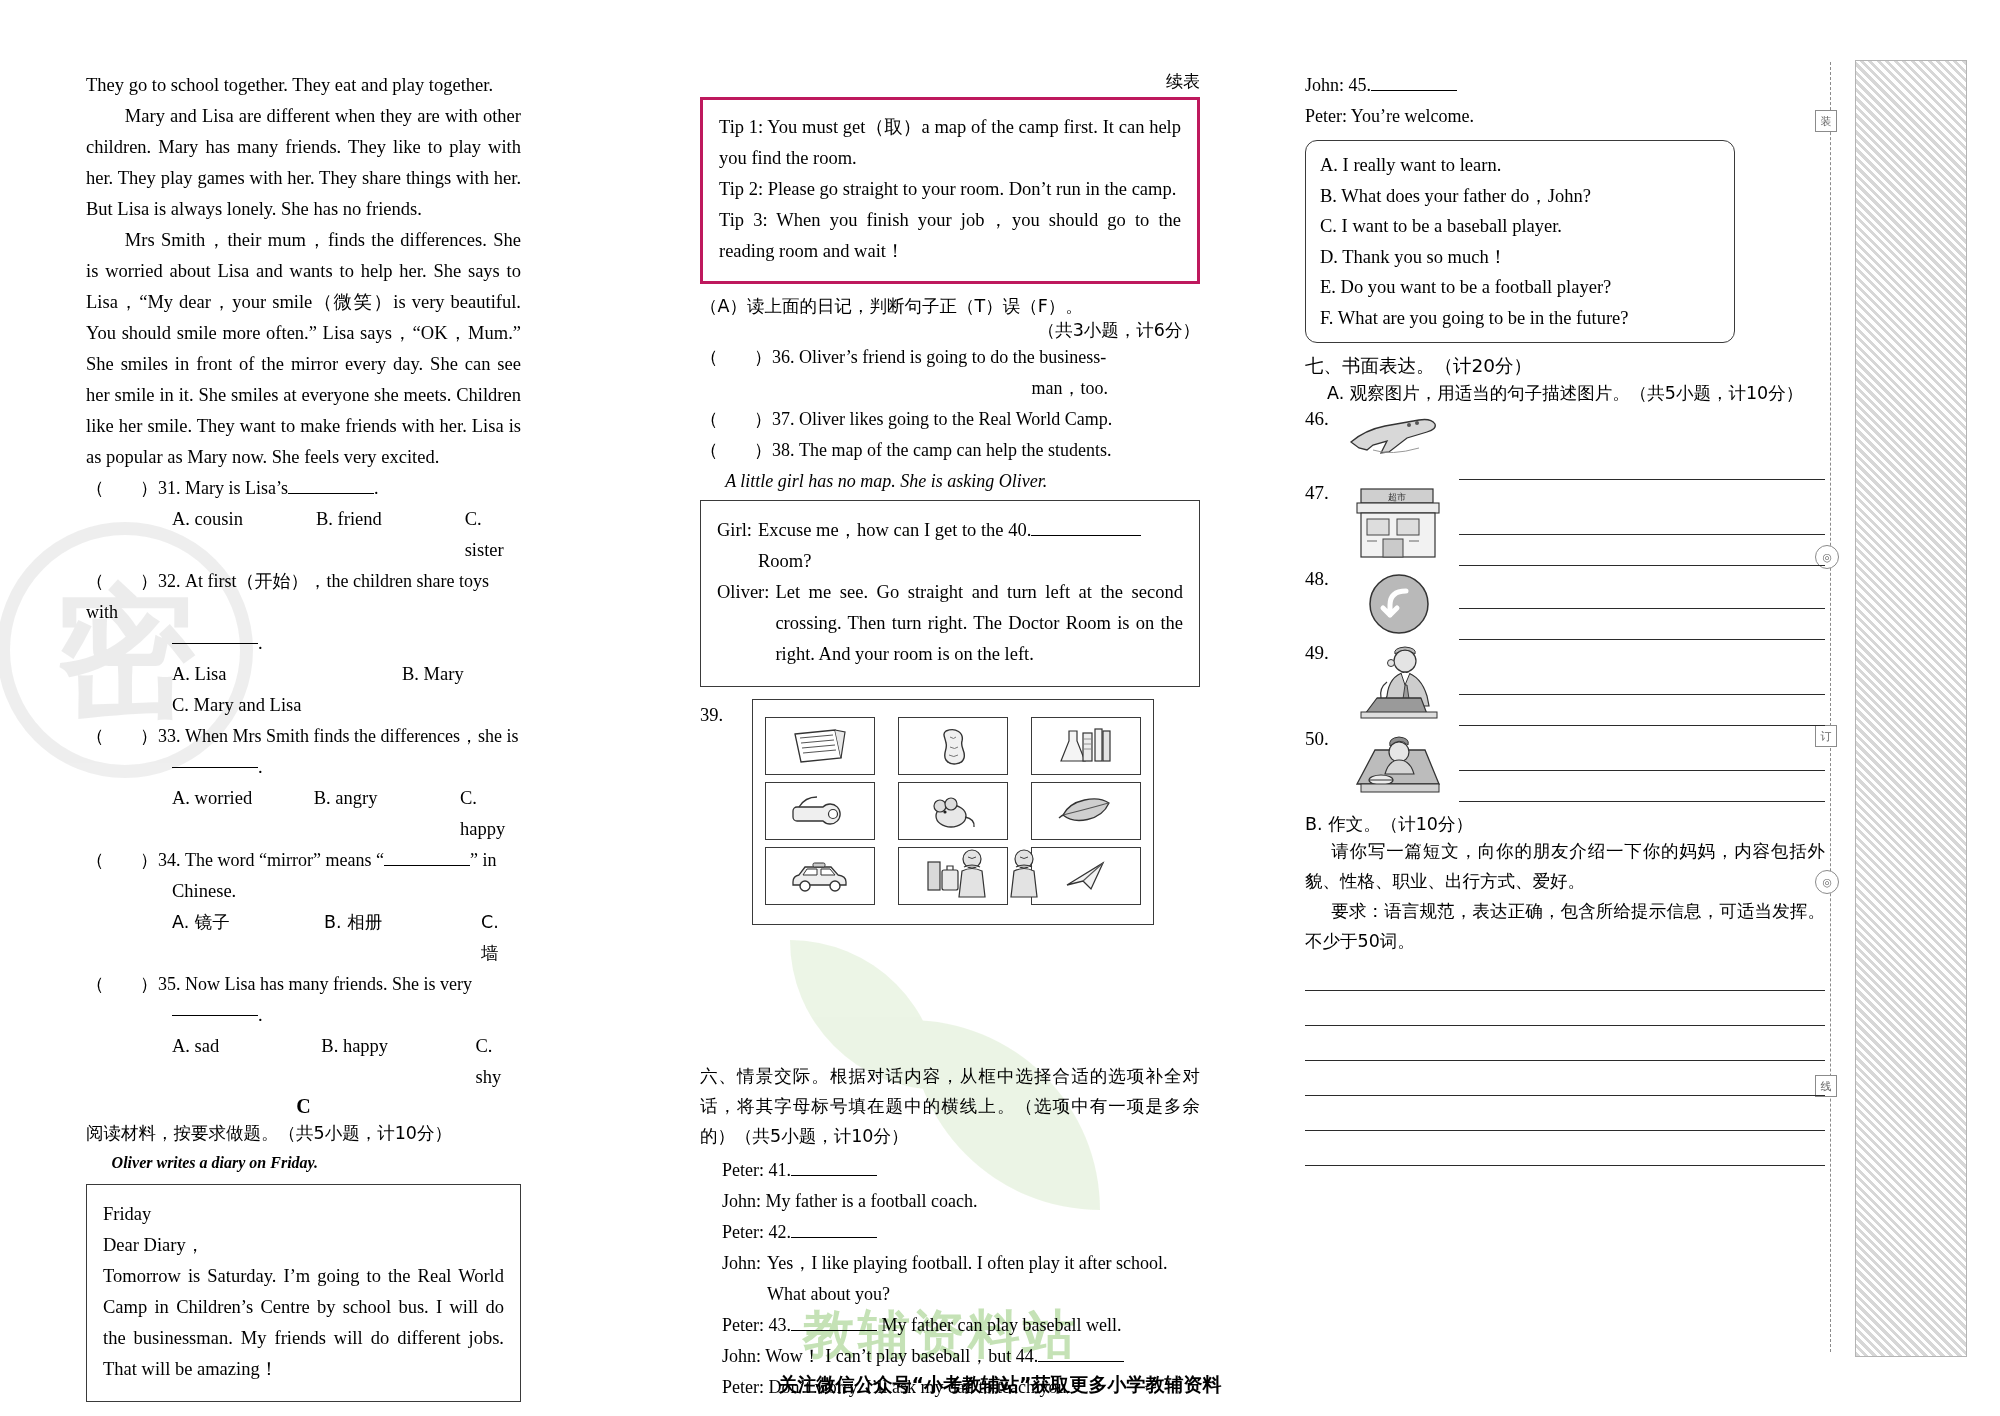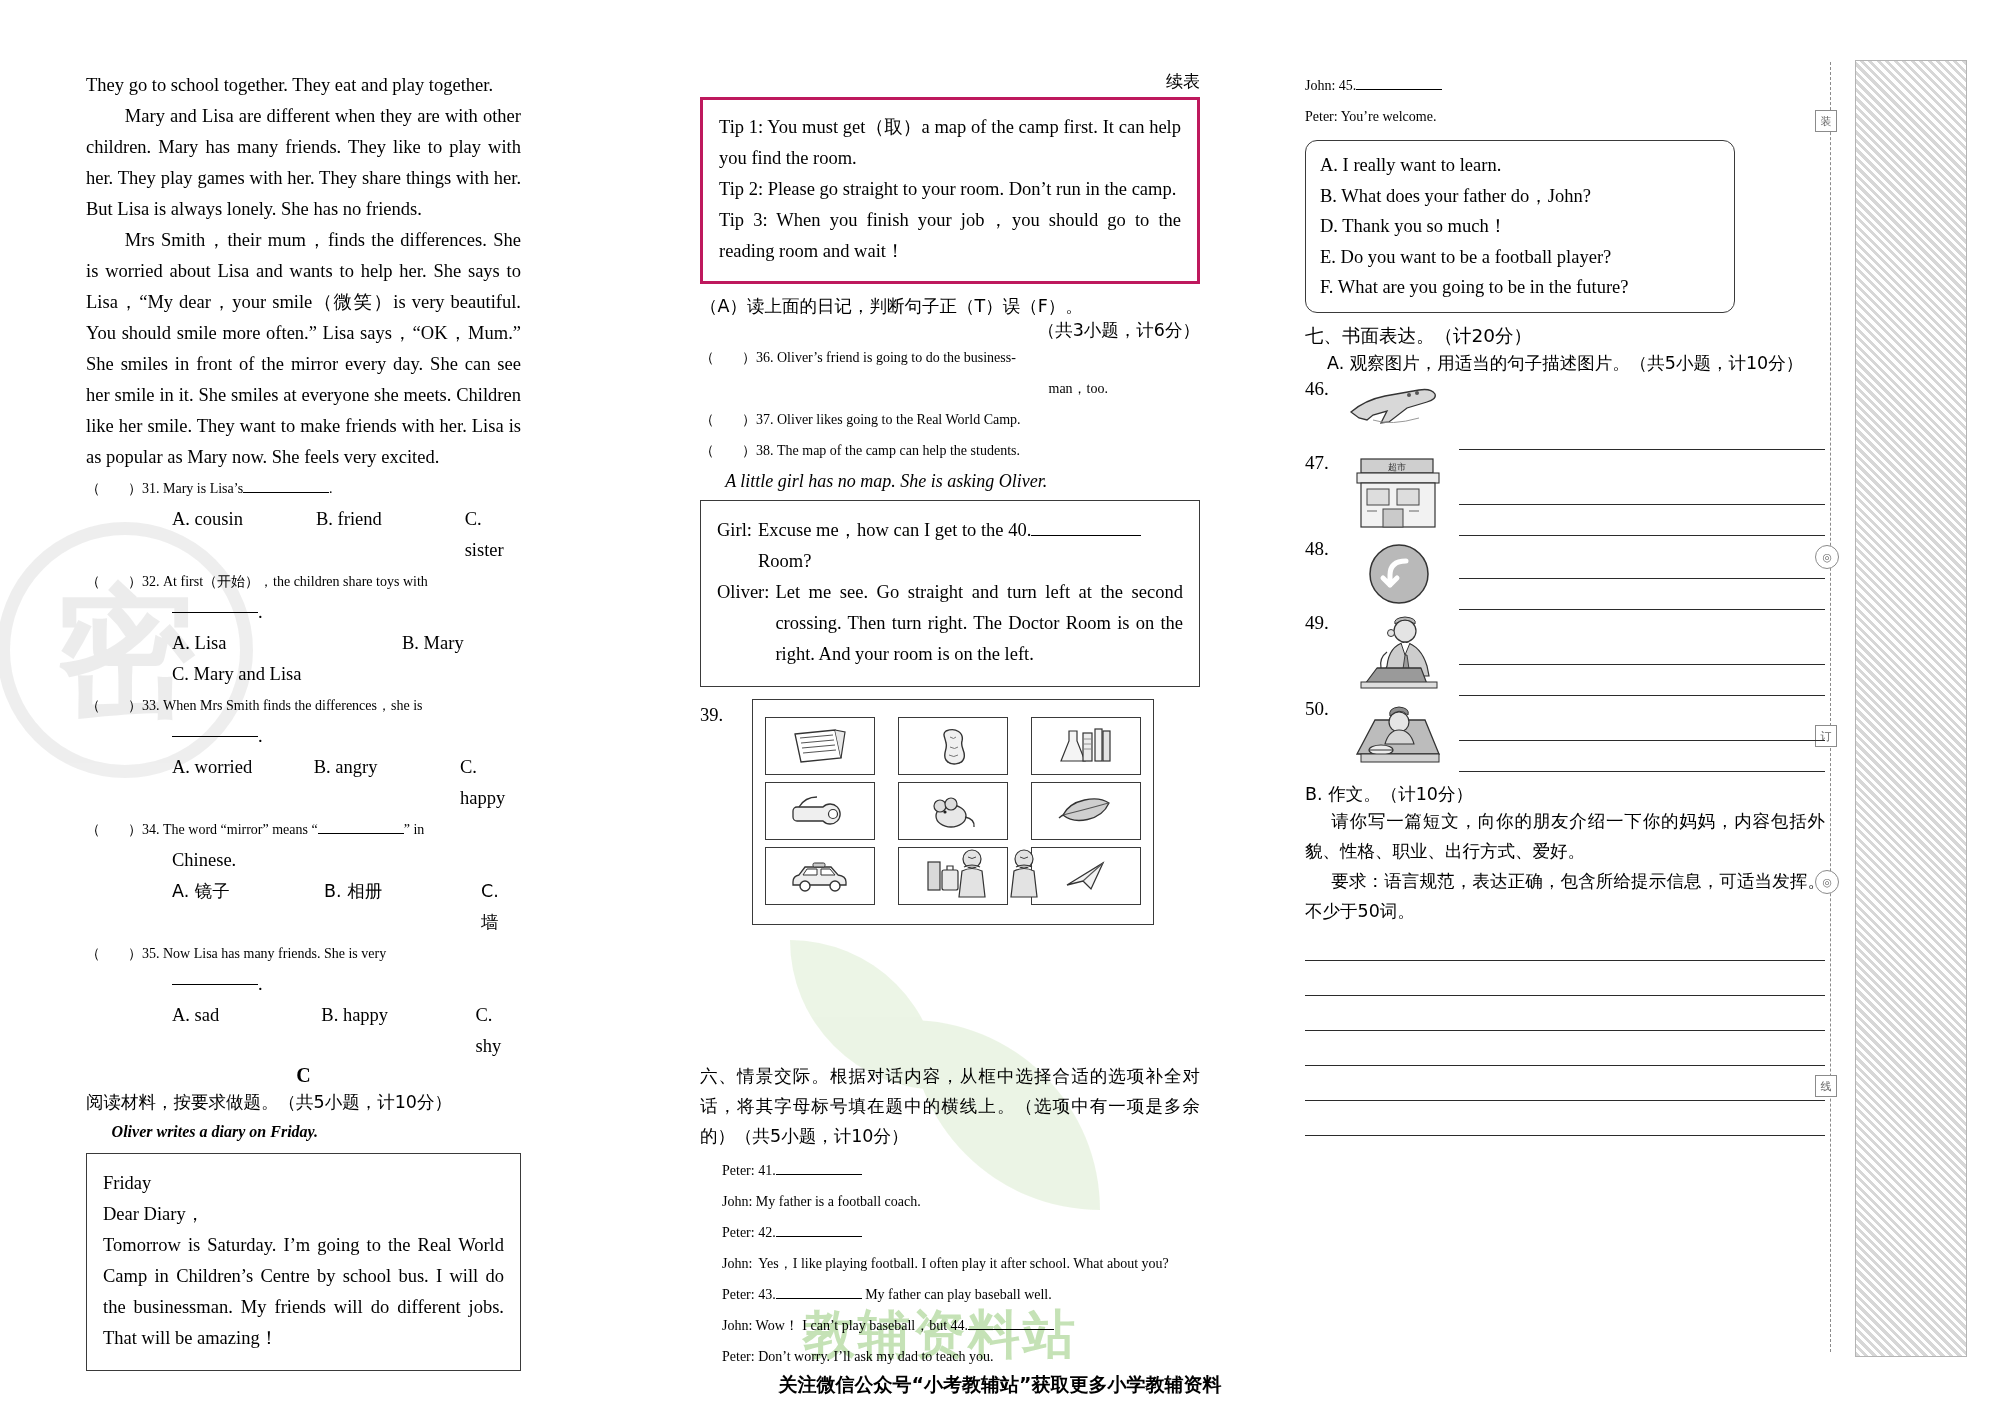--- a/index.html
+++ b/index.html
@@ -76,21 +76,21 @@
 
   
   p.body{
     margin:0 0 0 0;font-size:18.5px;line-height:31px;
     text-align:justify;text-justify:inter-word;
   }
   p.indent{text-indent:2.1em;}
   .blank{display:inline-block;border-bottom:1px solid #000;min-width:86px;height:15px;}
   .blank.m{min-width:110px;}
 
-  .q-row{font-size:14px;line-height:31px;}
+  .q-row{font-size:18px;line-height:31px;}
   .opts{font-size:18.5px;line-height:31px;padding-left:86px;display:flex;}
   .opts span{display:inline-block;}
   .opt-a{width:155px;}
   .opt-b{width:160px;}
 
   .center{text-align:center;}
   .bold{font-weight:700;}
   .ital{font-style:italic;}
   .cn{font-family:"DejaVu Sans","Liberation Sans",sans-serif;font-size:17.5px;}
 
@@ -432,20 +432,21 @@
       <span>45.</span><span class="blank"></span>
     </div>
     <div class="q-row">
       <span>Peter:</span>
       <span>You’re welcome.</span>
     </div>
 
     <div class="opt-box" style="margin-top:8px;width:400px;">
       <div>A. I really want to learn.</div>
       <div>B. What does your father do，John?</div>
+      <div>C. I want to be a baseball player.</div>
       <div>D. Thank you so much！</div>
       <div>E. Do you want to be a football player?</div>
       <div>F. What are you going to be in the future?</div>
     </div>
 
     <div class="cn" style="margin-top:10px;font-size:18.5px;">七、书面表达。（计20分）</div>
     <div class="cn" style="padding-left:22px;line-height:30px;">A. 观察图片，用适当的句子描述图片。（共5小题，计10分）</div>
 
     <div class="num-pic-row">
       <span class="num-lbl">46.</span>

